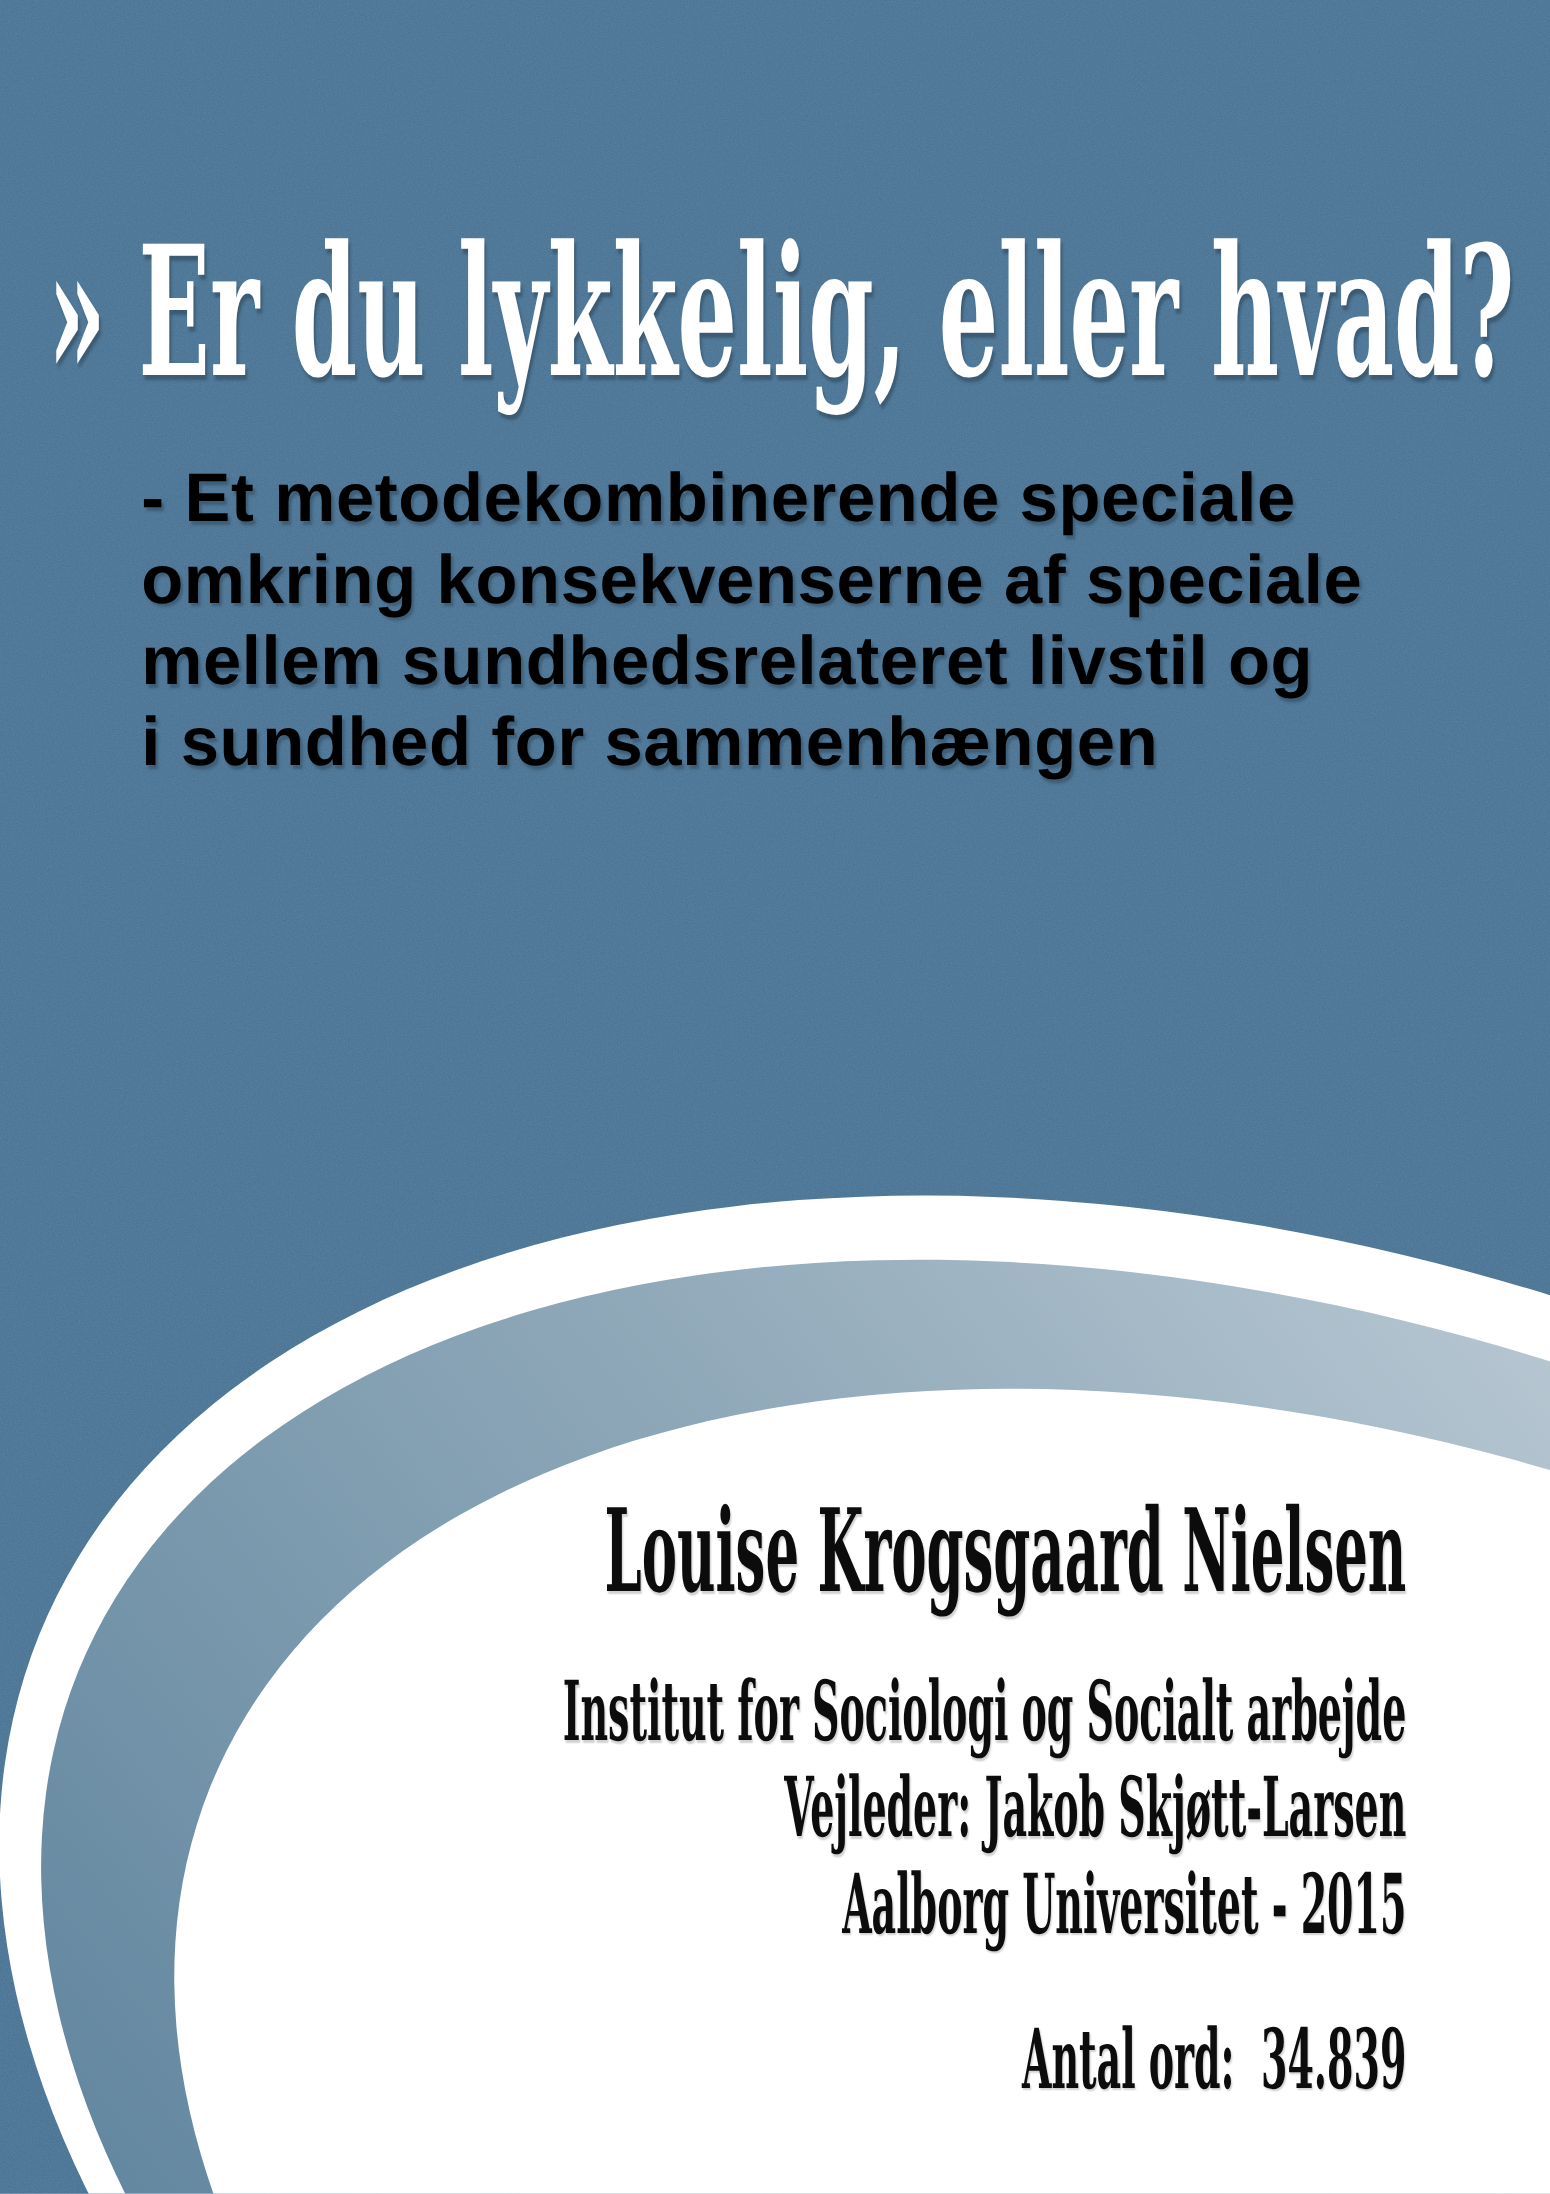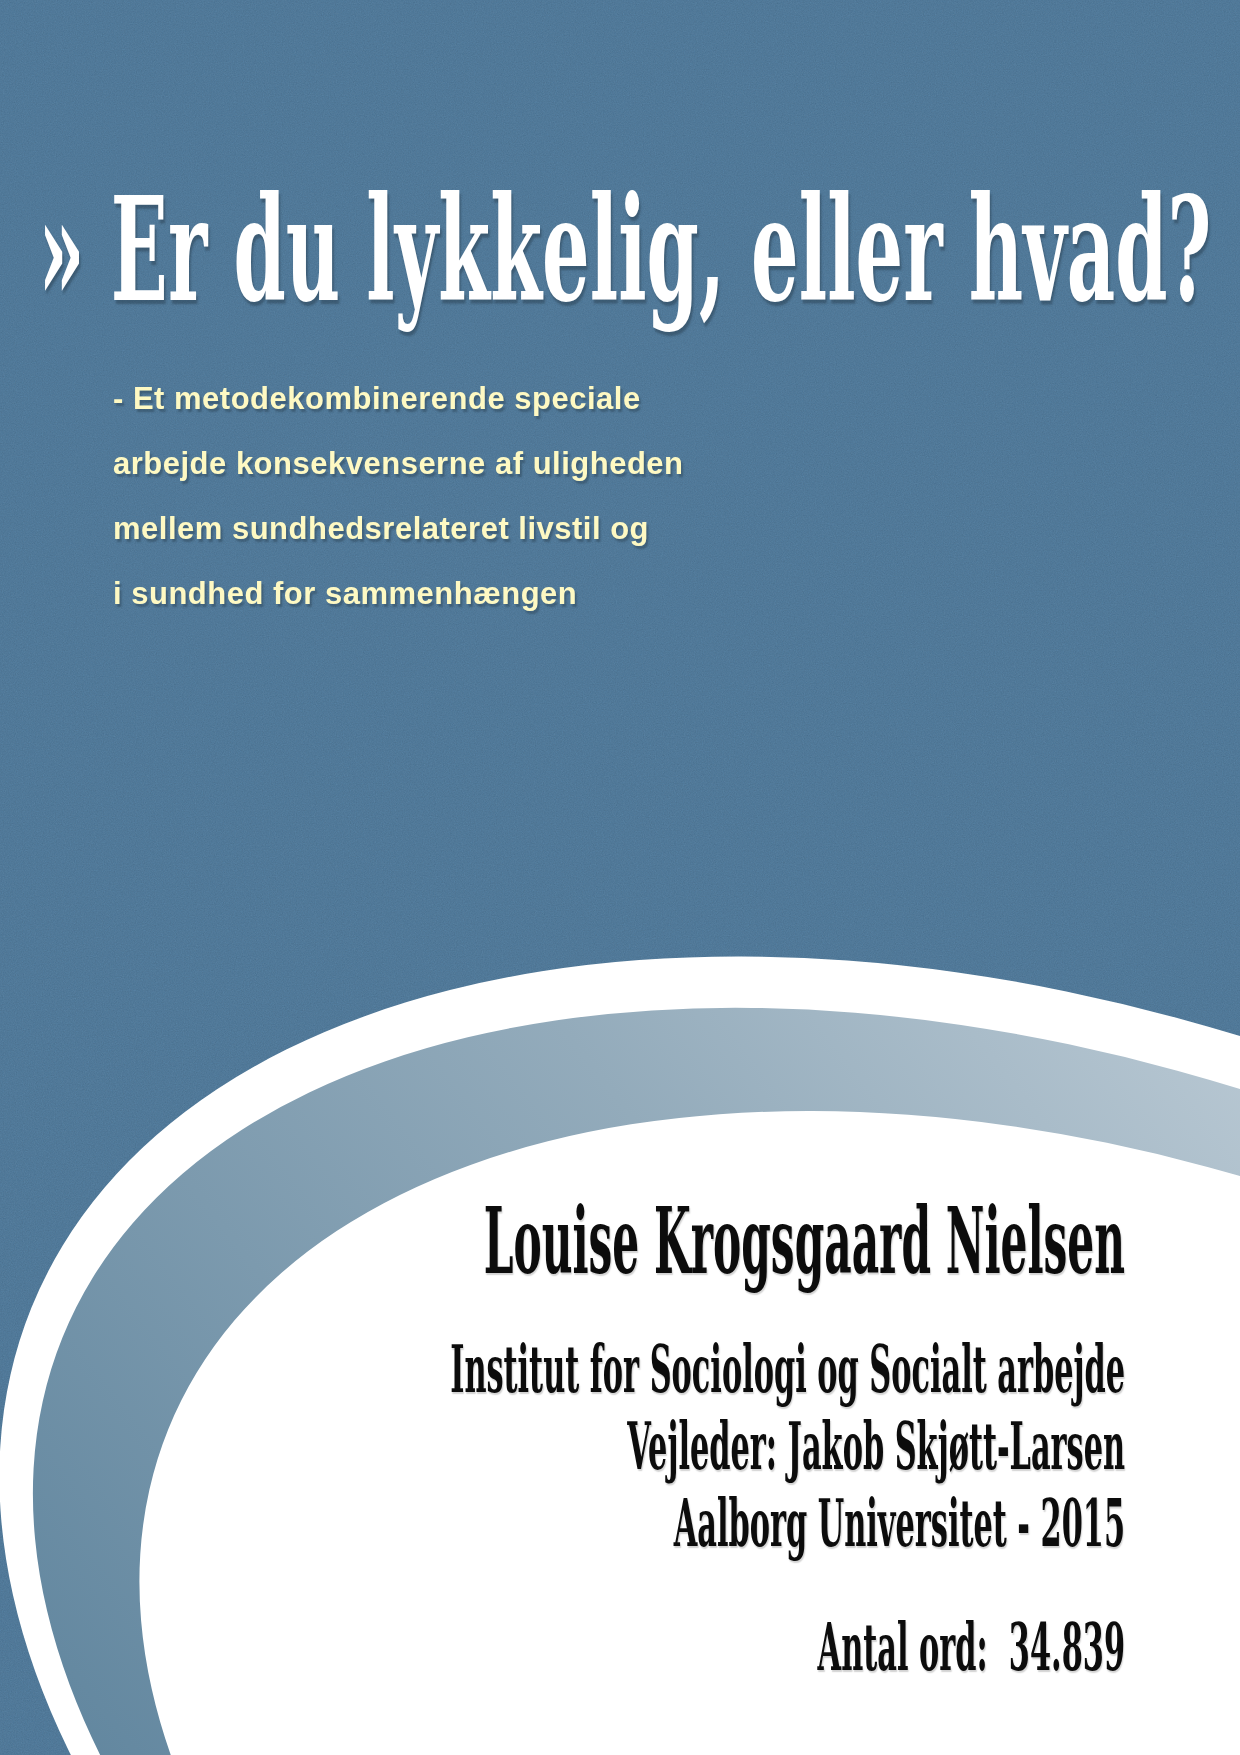--- a/index.html
+++ b/index.html
@@ -32,24 +32,24 @@
     transform: scaleX(0.52);
     transform-origin: left top;
     text-shadow: 3px 4px 3px rgba(35,55,70,0.45);
   }
   .thesis-subtitle {
     position: absolute;
     left: 113px;
     top: 366px;
     font-family: "Liberation Sans", sans-serif;
     font-weight: 700;
-    font-size: 31px;
+    font-size: 55px;
     line-height: 65px;
     letter-spacing: 0.5px;
-    color: #fef9c3;
+    color: #000000;
     text-shadow: 2px 3px 2px rgba(35,55,70,0.40);
   }
   .author-block {
     position: absolute;
     right: 115px;
     top: 1195px;
     text-align: right;
     color: #0c0c0c;
     font-family: "DejaVu Serif", serif;
     font-weight: 700;
@@ -108,21 +108,21 @@
     </g>
     <g transform="rotate(22 1165 1832)">
       <ellipse cx="1165" cy="1832" rx="1075" ry="645" fill="#ffffff"></ellipse>
     </g>
   </svg>
 
   <h1 class="thesis-title">» Er du lykkelig, eller hvad? «</h1>
 
   <div class="thesis-subtitle">
     <div>- Et metodekombinerende speciale</div>
-    <div>arbejde konsekvenserne af uligheden</div>
+    <div>omkring konsekvenserne af speciale</div>
     <div>mellem sundhedsrelateret livstil og</div>
     <div>i sundhed for sammenhængen</div>
   </div>
 
   <div class="author-block">
     <div class="author-name">Louise Krogsgaard Nielsen</div>
     <div>
       <div class="institution-line">Institut for Sociologi og Socialt arbejde</div>
       <div class="institution-line">Vejleder: Jakob Skjøtt-Larsen</div>
       <div class="institution-line">Aalborg Universitet - 2015</div>

